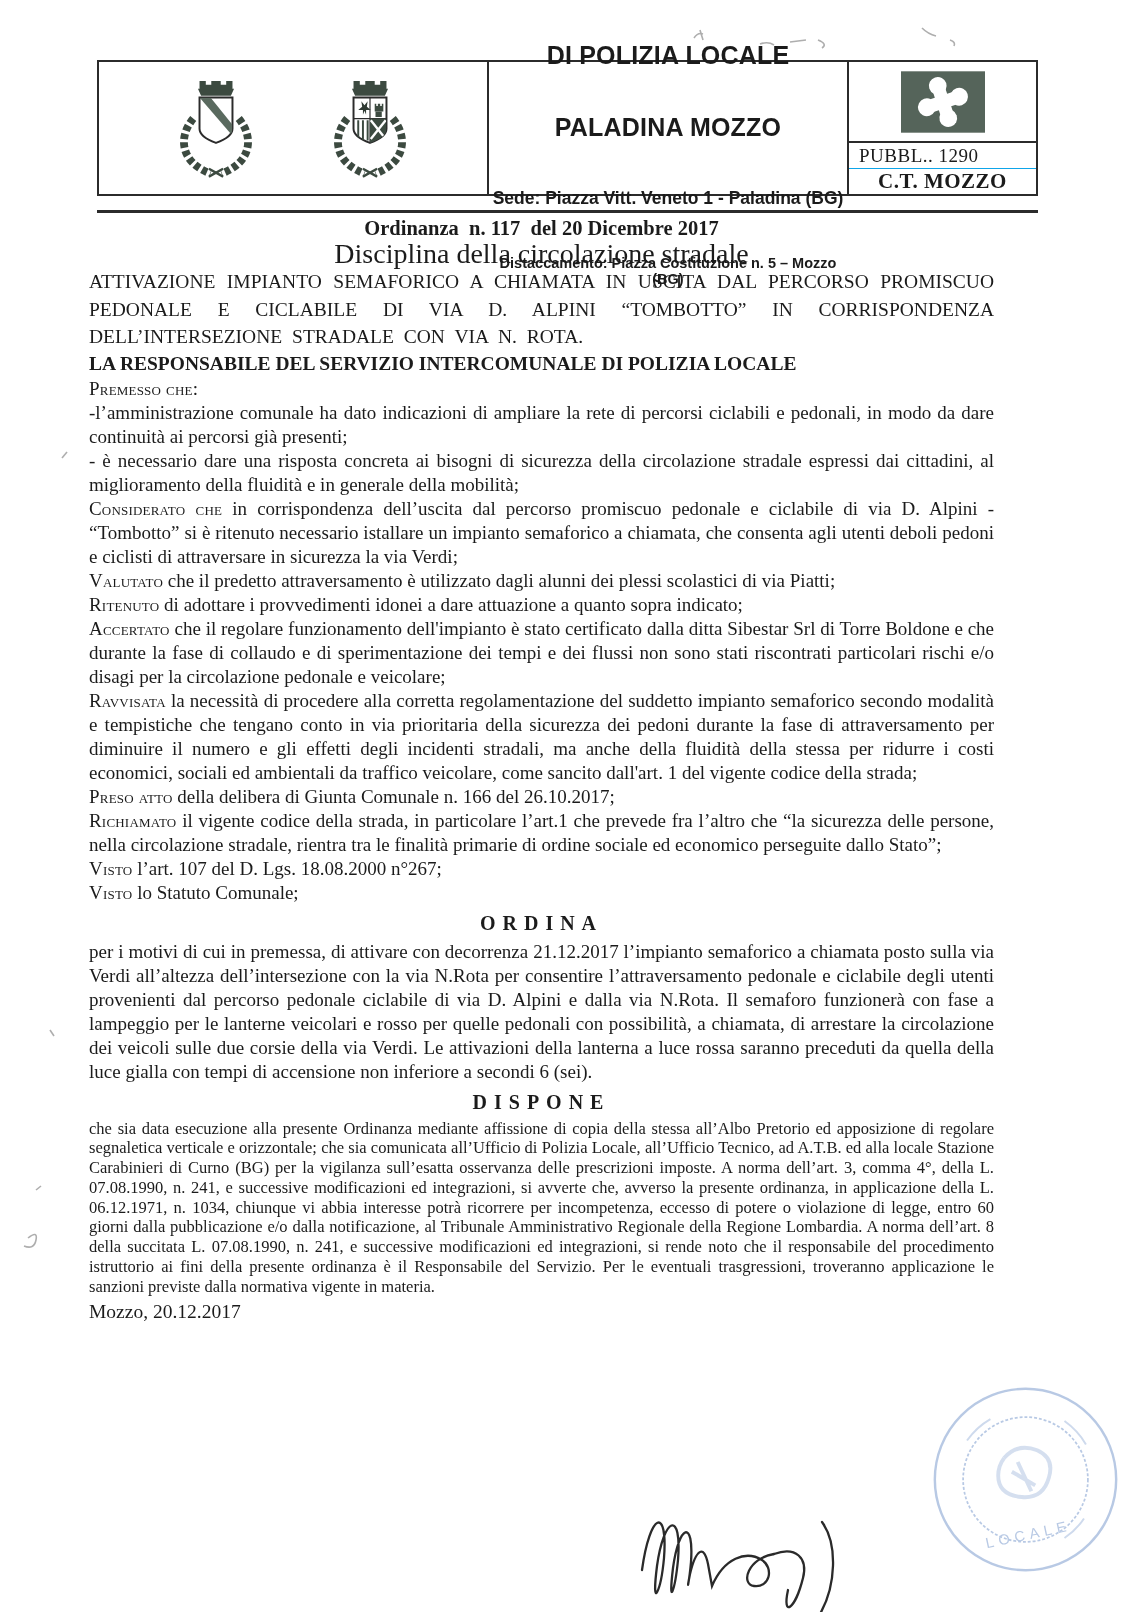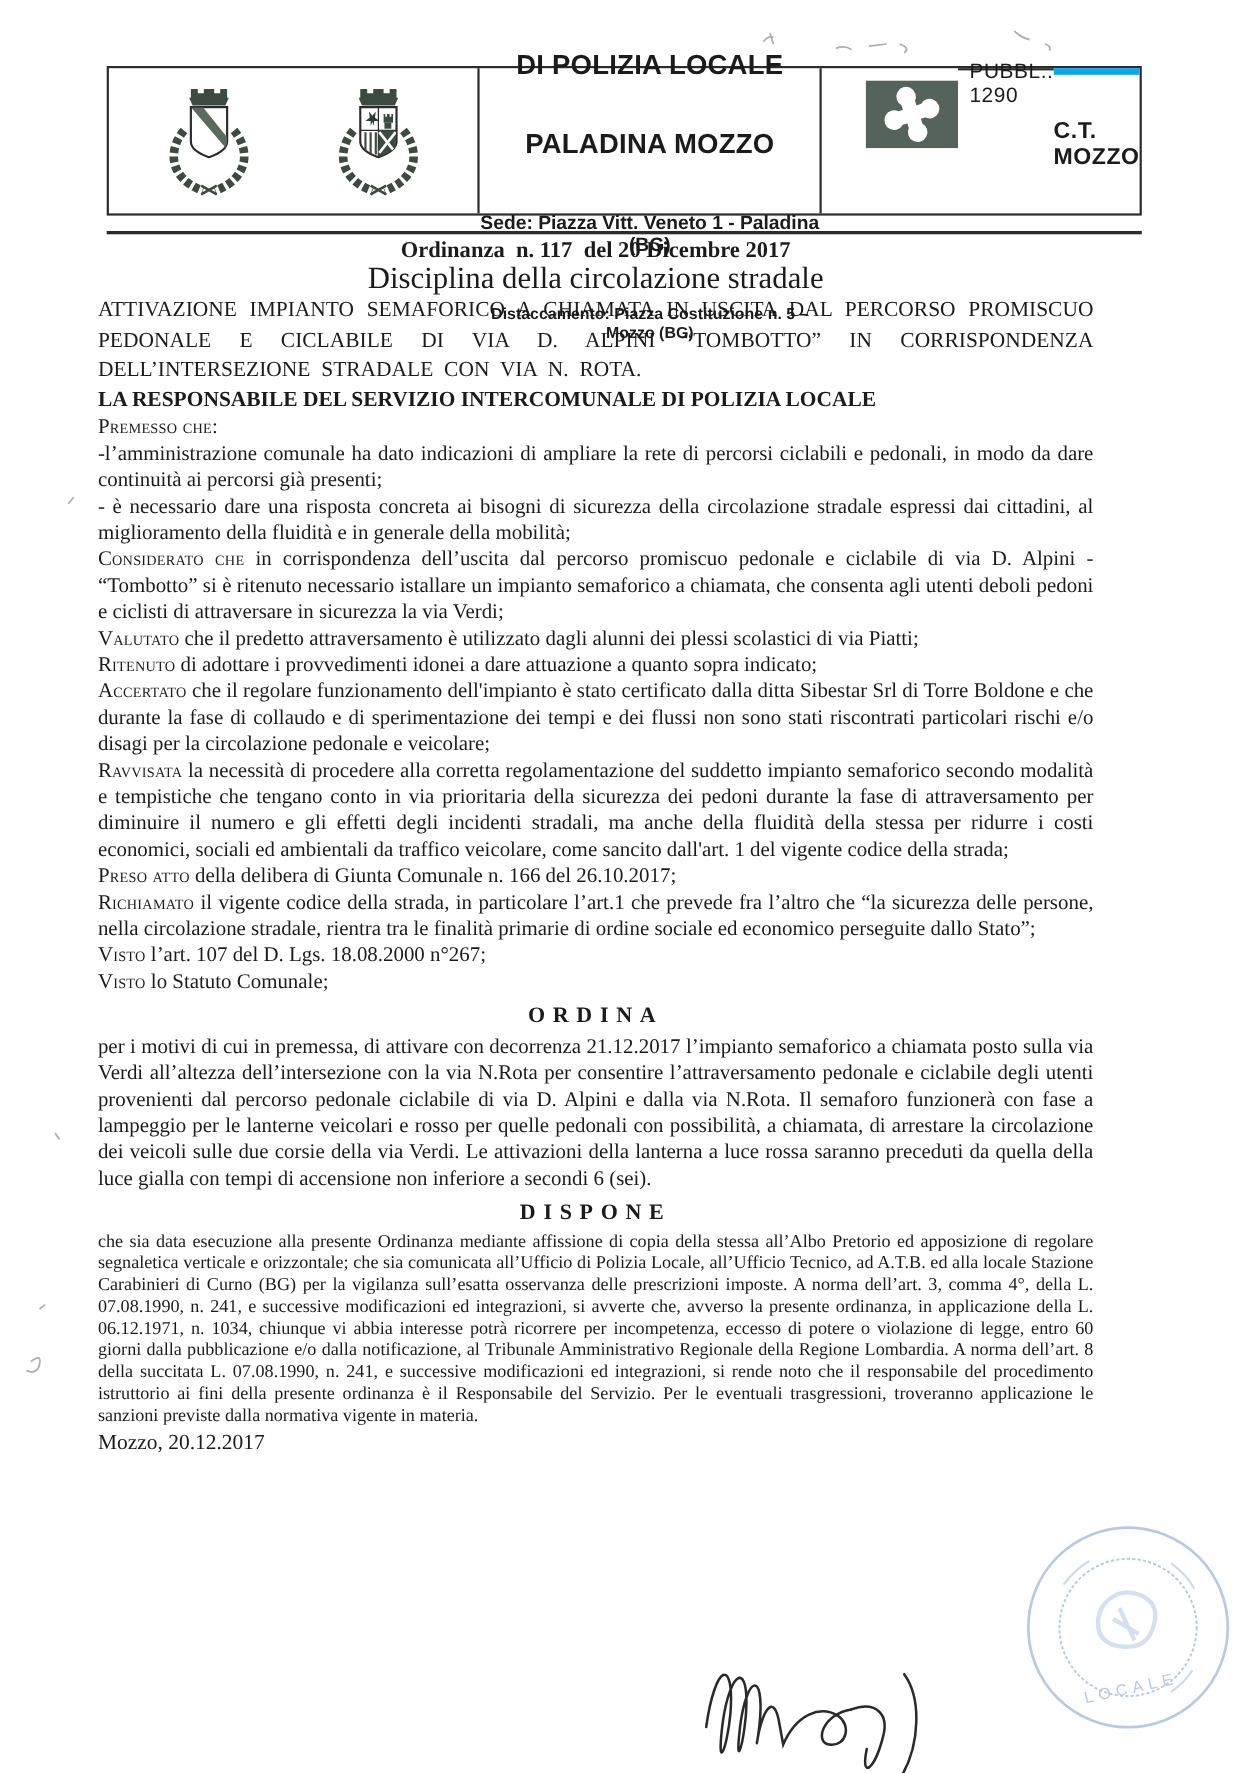--- a/index.html
+++ b/index.html
@@ -8,25 +8,25 @@
   
   .header-box{position:absolute;left:97px;top:60px;width:941px;height:136px;
               border:2px solid #2b2b2b;display:flex;box-sizing:border-box;background:#fff;}
   .crest-cell{width:388px;display:flex;align-items:center;justify-content:center;gap:52px;}
   .org-cell{width:358px;border-left:2px solid #2b2b2b;border-right:2px solid #2b2b2b;
             display:flex;flex-direction:column;align-items:center;justify-content:center;
             font-family:"Liberation Sans",sans-serif;font-weight:bold;text-align:center;line-height:1.12;gap:44px;}
   .org-main{font-size:25px;letter-spacing:.2px;}
   .org-sede{font-size:17.5px;margin-top:4px;}
   .org-dist{font-size:14.5px;margin-top:2px;}
-  .right-cell{flex:1;display:flex;font-family:Liberation Sans, sans-serif;padding-left:40px;}
+  .right-cell{flex:1;display:flex;flex-direction:column;font-family:Liberation Serif, serif;}
   .logo-cell{height:83px;display:flex;align-items:center;justify-content:center;}
   .pubbl-cell{height:26px;border-top:2px solid #2b2b2b;font-size:19px;display:flex;
               align-items:center;padding-left:10px;letter-spacing:.5px;}
-  .ct-cell{flex:1;border-top:6px solid #0ea5e9;font-size:21px;font-weight:bold;display:flex;
+  .ct-cell{flex:1;border-top:1px solid #0ea5e9;font-size:21px;font-weight:bold;display:flex;
            align-items:center;justify-content:center;letter-spacing:.5px;}
   
   .top-rule{position:absolute;left:97px;top:210px;width:941px;height:3px;background:#2b2b2b;}
   
   .content{position:absolute;left:89px;top:216px;width:905px;}
   .title1{font-weight:bold;font-size:20.5px;text-align:center;white-space:pre-wrap;line-height:25px;}
   .title2{font-weight:normal;font-size:28px;text-align:center;line-height:25px;margin-bottom:2px;}
   .subject{margin:0;font-size:19.5px;line-height:27.5px;text-align:justify;word-spacing:5px;}
   .authority{font-weight:bold;font-size:19.5px;text-align:left;line-height:26px;}
   .para{margin:0;font-size:19px;line-height:24px;text-align:justify;}

